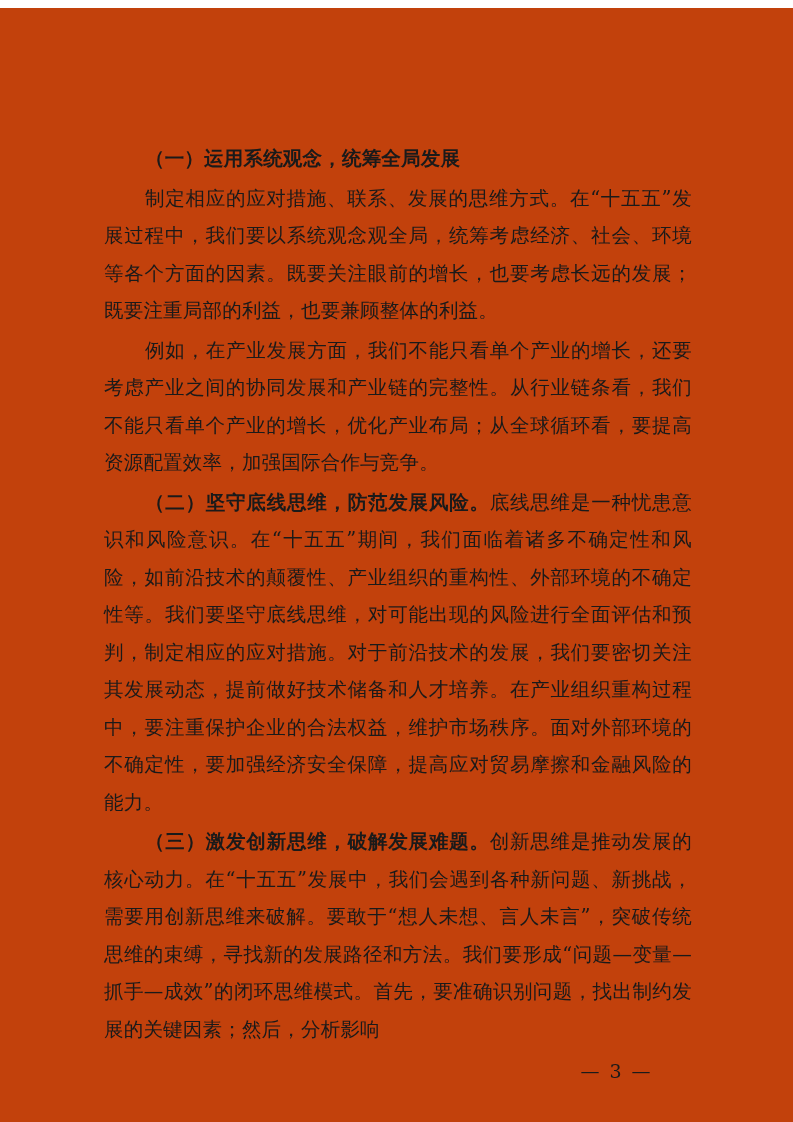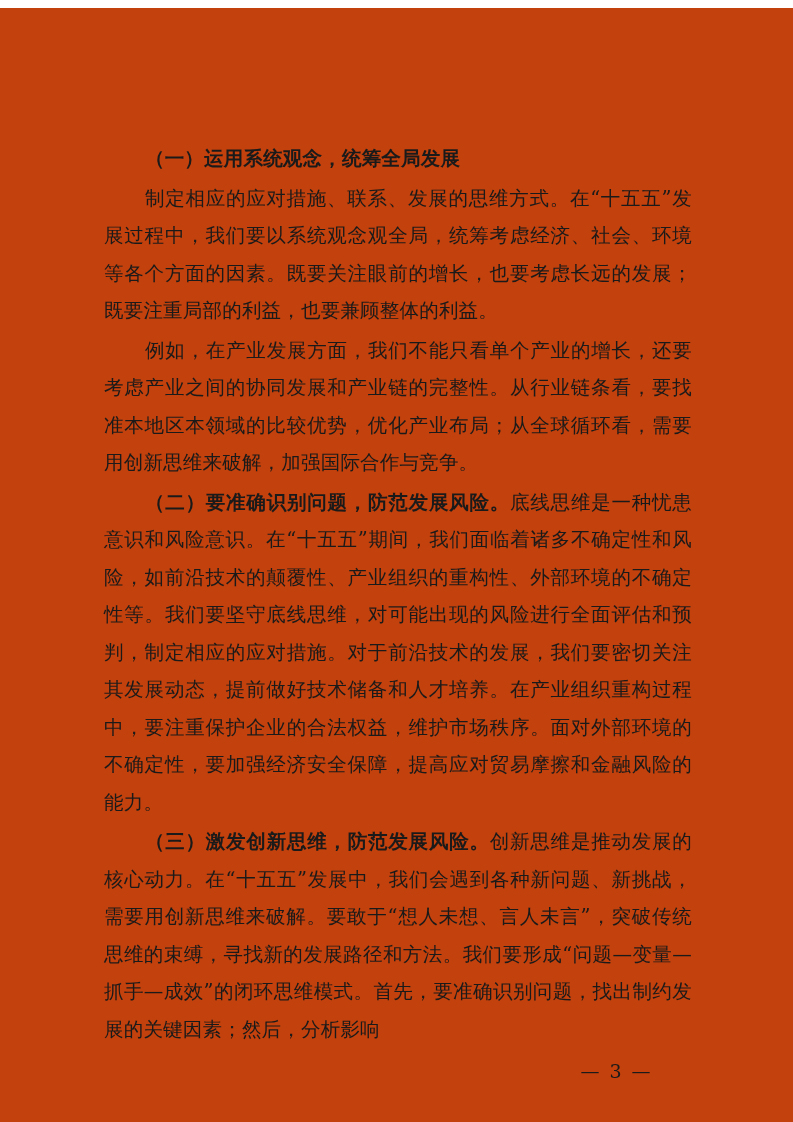--- a/index.html
+++ b/index.html
@@ -58,28 +58,28 @@
 
 <div class="page">
   <div class="content">
 
     <p class="indent">
       <span class="heading-inline">（一）运用系统观念，统筹全局发展</span>
     </p>
 
     <p class="indent">制定相应的应对措施、联系、发展的思维方式。在“十五五”发展过程中，我们要以系统观念观全局，统筹考虑经济、社会、环境等各个方面的因素。既要关注眼前的增长，也要考虑长远的发展；既要注重局部的利益，也要兼顾整体的利益。</p>
 
-    <p class="indent">例如，在产业发展方面，我们不能只看单个产业的增长，还要考虑产业之间的协同发展和产业链的完整性。从行业链条看，要找准本地区本领域的比较优势，优化产业布局；从全球循环看，需要用创新思维来破解，加强国际合作与竞争。</p>
+    <p class="indent">例如，在产业发展方面，我们不能只看单个产业的增长，还要考虑产业之间的协同发展和产业链的完整性。从行业链条看，我们不能只看单个产业的增长，优化产业布局；从全球循环看，要提高资源配置效率，加强国际合作与竞争。</p>
 
     <p class="indent">
-      <span class="heading-inline">（二）要准确识别问题，防范发展风险。</span><span>底线思维是一种忧患意识和风险意识。在“十五五”期间，我们面临着诸多不确定性和风险，如前沿技术的颠覆性、产业组织的重构性、外部环境的不确定性等。我们要坚守底线思维，对可能出现的风险进行全面评估和预判，制定相应的应对措施。对于前沿技术的发展，我们要密切关注其发展动态，提前做好技术储备和人才培养。在产业组织重构过程中，要注重保护企业的合法权益，维护市场秩序。面对外部环境的不确定性，要加强经济安全保障，提高应对贸易摩擦和金融风险的能力。</span>
+      <span class="heading-inline">（二）坚守底线思维，防范发展风险。</span><span>底线思维是一种忧患意识和风险意识。在“十五五”期间，我们面临着诸多不确定性和风险，如前沿技术的颠覆性、产业组织的重构性、外部环境的不确定性等。我们要坚守底线思维，对可能出现的风险进行全面评估和预判，制定相应的应对措施。对于前沿技术的发展，我们要密切关注其发展动态，提前做好技术储备和人才培养。在产业组织重构过程中，要注重保护企业的合法权益，维护市场秩序。面对外部环境的不确定性，要加强经济安全保障，提高应对贸易摩擦和金融风险的能力。</span>
     </p>
 
     <p class="indent">
-      <span class="heading-inline">（三）激发创新思维，防范发展风险。</span><span>创新思维是推动发展的核心动力。在“十五五”发展中，我们会遇到各种新问题、新挑战，需要用创新思维来破解。要敢于“想人未想、言人未言”，突破传统思维的束缚，寻找新的发展路径和方法。我们要形成“问题—变量—抓手—成效”的闭环思维模式。首先，要准确识别问题，找出制约发展的关键因素；然后，分析影响</span>
+      <span class="heading-inline">（三）激发创新思维，破解发展难题。</span><span>创新思维是推动发展的核心动力。在“十五五”发展中，我们会遇到各种新问题、新挑战，需要用创新思维来破解。要敢于“想人未想、言人未言”，突破传统思维的束缚，寻找新的发展路径和方法。我们要形成“问题—变量—抓手—成效”的闭环思维模式。首先，要准确识别问题，找出制约发展的关键因素；然后，分析影响</span>
     </p>
 
   </div>
 
   <div class="footer">
     <span class="footer-inner">— 3 —</span>
   </div>
 </div>
 
 </body></html>

